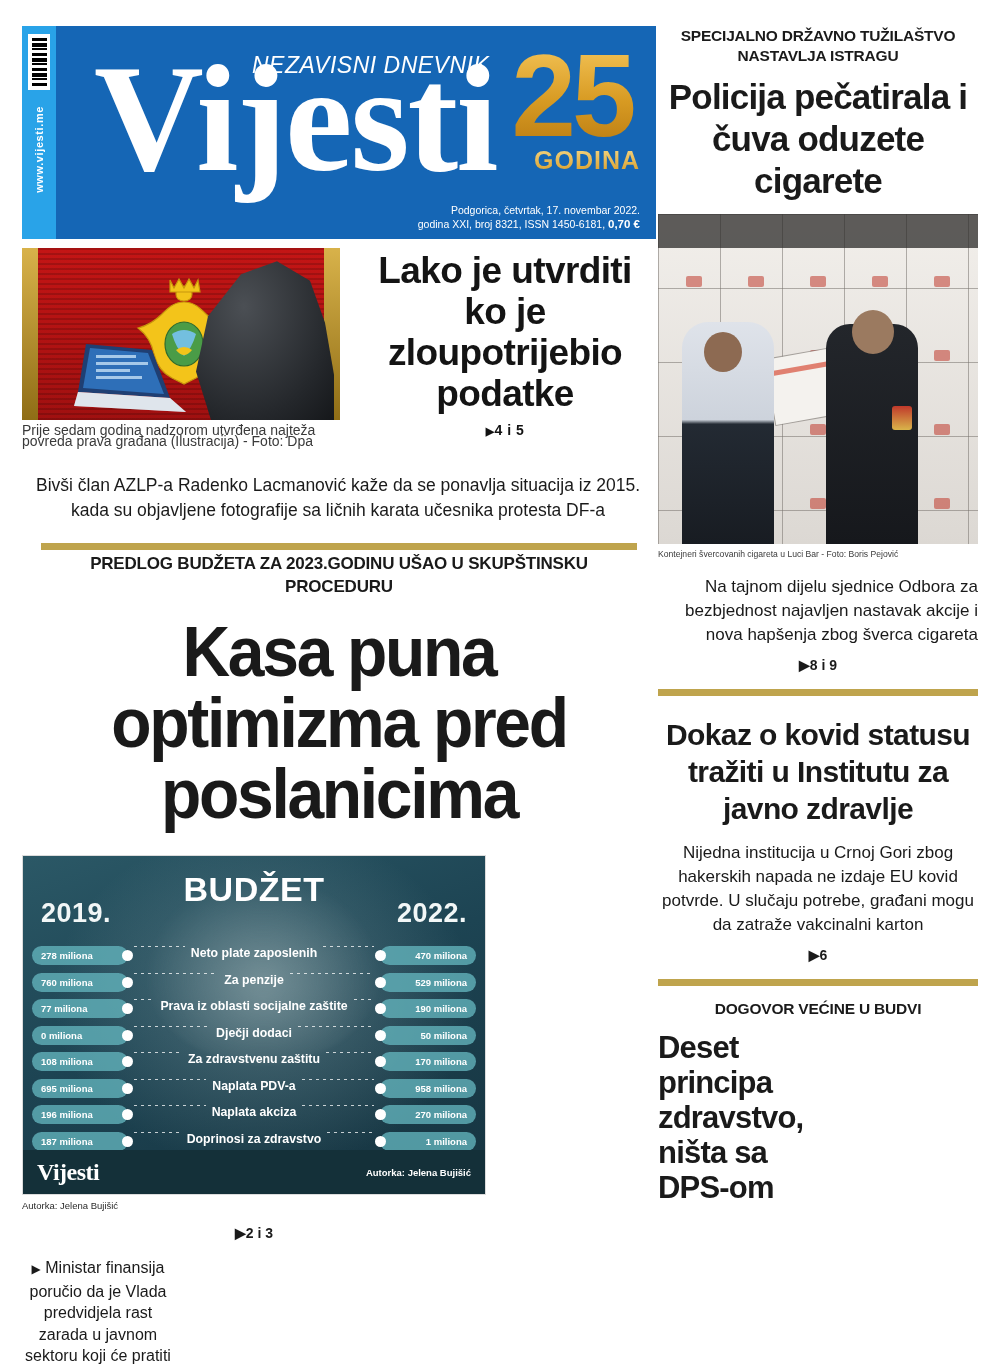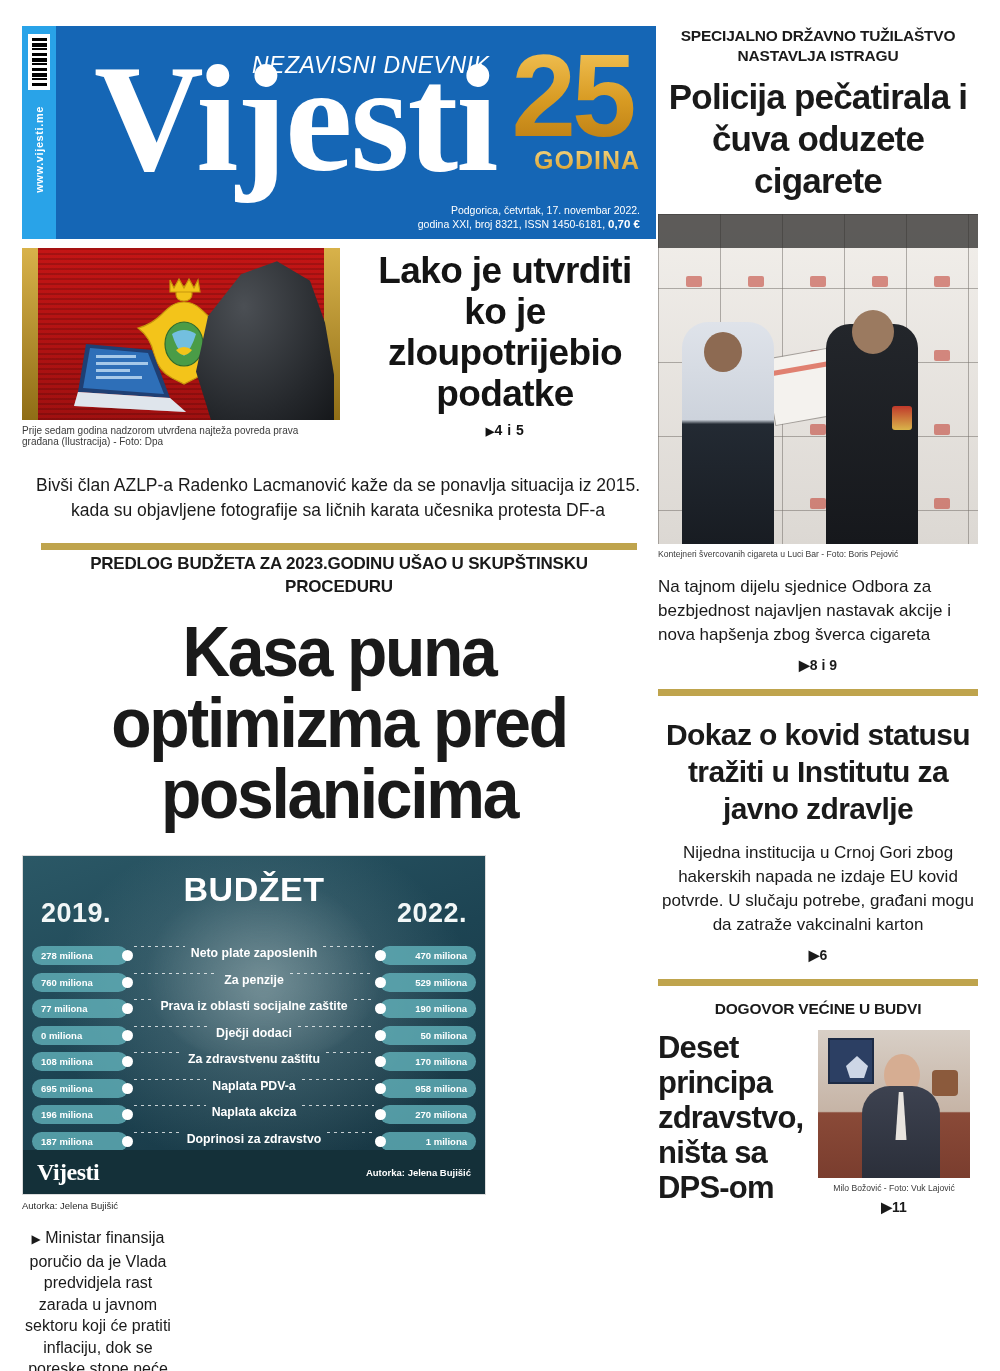--- a/index.html
+++ b/index.html
@@ -111,21 +111,21 @@
   }
   .hacker {
     position: absolute; right: 6px; top: 10px; width: 150px; height: 162px;
     background: radial-gradient(ellipse at 40% 30%, #4b4f54 0%, #24272b 70%, #15171a 100%);
     clip-path: polygon(38% 10%, 62% 2%, 84% 14%, 94% 40%, 100% 72%, 100% 100%, 18% 100%, 8% 70%, 16% 36%);
   }
   .laptop {
     position: absolute; left: 52px; bottom: 4px; width: 118px; height: 76px;
   }
   .lead-caption {
-    font-size: 10px; line-height: 11px; color: #3a3a3a;
+    font-size: 14px; line-height: 11px; color: #3a3a3a;
     margin-top: 5px; width: 310px;
   }
 
   .lead-head-wrap { flex: 1; padding-top: 2px; text-align: center; }
   .lead-head {
     font-size: 37px; line-height: 41px; font-weight: bold;
     letter-spacing: -0.6px; color: #141414;
   }
   .pageref {
     font-size: 14px; font-weight: bold; color: #111;
@@ -282,21 +282,21 @@
     border-radius: 3px;
   }
   .white-pack {
     position: absolute; left: 112px; top: 140px; width: 62px; height: 66px;
     background: #f4f2ee; transform: rotate(-10deg);
     box-shadow: 0 0 0 1px rgba(120,115,110,.6);
   }
   .red-stripe { position: absolute; left: 114px; top: 152px; width: 58px; height: 5px; background: #e08070; transform: rotate(-10deg); }
   .r-caption { font-size: 8.6px; color: #3a3a3a; margin-top: 5px; }
   .r-sub {
-    margin-top: 16px; text-align: left;
+    margin-top: 16px; text-align: right;
     font-size: 17px; line-height: 24px;
   }
   .r-pageref { text-align: center; margin-top: 10px; font-size: 14px; font-weight: bold; }
   .r-rule { height: 7px; background: #bfa44d; margin-top: 16px; }
   .r-head2 {
     margin-top: 20px; text-align: center;
     font-size: 30px; line-height: 37px; font-weight: bold; letter-spacing: -0.6px;
   }
   .r-sub2 { margin-top: 14px; text-align: center; font-size: 17px; line-height: 24px; }
   .r-kicker2 { margin-top: 14px; text-align: center; font-size: 15.5px; font-weight: bold; letter-spacing: -0.2px; }
@@ -554,20 +554,21 @@
                   <span>599 miliona</span>
                 </div>
               </div>
             </div>
           <div class="info-footer">
             <div class="info-logo">Vijesti</div>
             <div class="info-author">Autorka: Jelena Bujišić</div>
           </div>
         </div>
         <div class="outer-author">Autorka: Jelena Bujišić</div>
+        <div class="budget-pageref"><span class="tri">▶</span><span>2 i 3</span></div>
       </div>
       <div class="side-col">
         <div class="bullet-para"><span class="tri-b">▶</span> <span>Ministar finansija poručio da je Vlada predvidjela rast zarada u javnom sektoru koji će pratiti inflaciju, dok se poreske stope neće mijenjati</span></div>
         <div class="bullet-para"><span class="tri-b">▶</span> <span>Premijer Abazović pozvao poslanike da podrže predlog</span></div>
       </div>
     </div>
   </div>
 
   <div class="right-col">
     <div class="r-kicker">SPECIJALNO DRŽAVNO TUŽILAŠTVO NASTAVLJA ISTRAGU</div>
@@ -609,29 +610,16 @@
     <div class="r-head2">Dokaz o kovid statusu tražiti u Institutu za javno zdravlje</div>
     <div class="r-sub2">Nijedna institucija u Crnoj Gori zbog hakerskih napada ne izdaje EU kovid potvrde. U slučaju potrebe, građani mogu da zatraže vakcinalni karton</div>
     <div class="r-pageref"><span class="tri">▶</span><span>6</span></div>
 
     <div class="r-rule"></div>
 
     <div class="r-kicker2">DOGOVOR VEĆINE U BUDVI</div>
 
     <div class="bottom-row">
       <div class="r-head3">Deset principa zdravstvo, ništa sa DPS-om</div>
-      <div class="milo-wrap">
-        <div class="milo-photo">
-          <div class="milo-frame">
-            <div class="milo-emblem"></div>
-          </div>
-          <div class="milo-pic2"></div>
-          <div class="milo-head"></div>
-          <div class="milo-body"></div>
-          <div class="milo-shirt"></div>
-        </div>
-        <div class="milo-caption">Milo Božović - Foto: Vuk Lajović</div>
-        <div class="milo-pageref"><span class="tri">▶</span><span>11</span></div>
-      </div>
     </div>
   </div>
 
 </div>
 
 </body></html>

